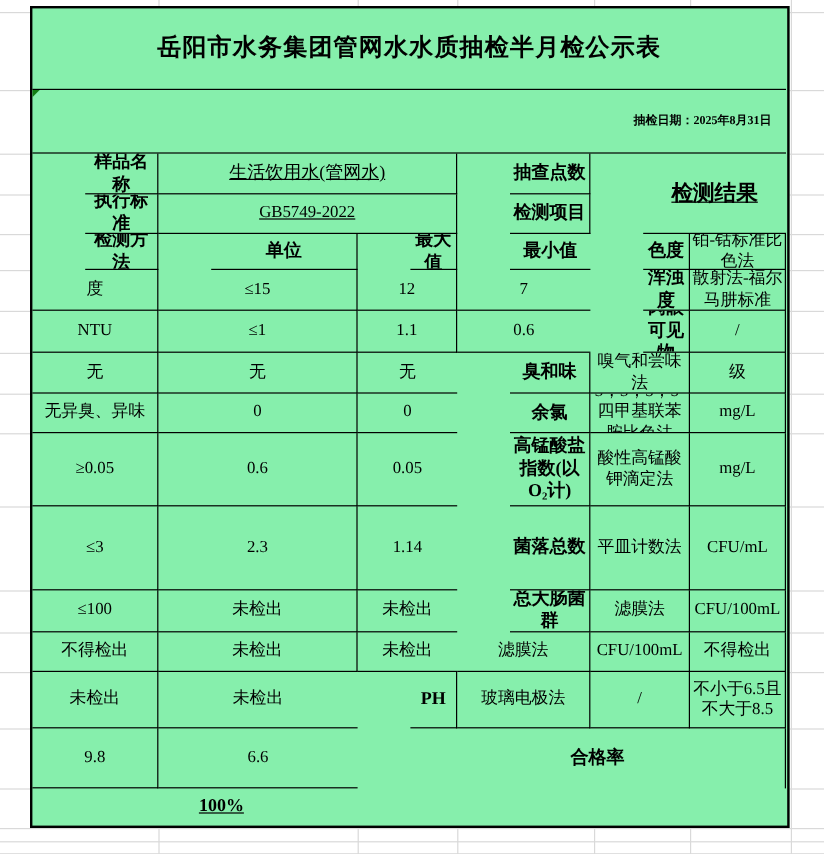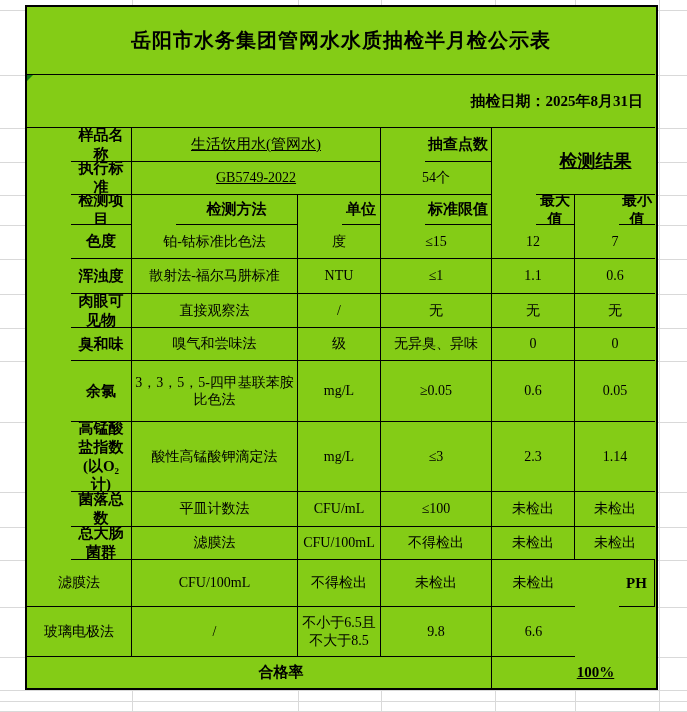--- a/index.html
+++ b/index.html
@@ -9,39 +9,39 @@
     font-family:"Liberation Serif","DejaVu Serif",serif;color:#000;
   }
   
   #grid-layer{position:absolute;inset:0;}
   .gl-h{position:absolute;left:0;width:687px;height:1px;background:#d9d9d9;}
   .gl-v{position:absolute;top:0;height:712px;width:1px;background:#d9d9d9;}
 
   
   .sheet-table{
     position:absolute;left:25px;top:5px;width:633px;height:685px;
-    background:#84cc16;border:2px solid #000;box-sizing:border-box;
+    background:#86efac;border:2px solid #000;box-sizing:border-box;
     display:grid;
     grid-template-columns:105px 166px 83px 111px 83px 80px;
     grid-template-rows:68px 53px 34px 33px 30px 34px 35px 34px 33px 61px 70px 35px 33px 47px 50px 31px;
   }
   .cell{
     box-sizing:border-box;border-right:1px solid #000;border-bottom:1px solid #000;
     display:flex;align-items:center;justify-content:center;text-align:center;
     font-size:14px;line-height:1.25;padding:1px 2px;overflow:hidden;
   }
   .lastcol{border-right:none;}
   .lastrow{border-bottom:none;}
   .b{font-weight:bold;margin-left:44px;}
   .span2{grid-column:span 2;text-decoration:underline;}
   .span4{grid-column:span 4;}
   .span6{grid-column:span 6;}
   .rowspan2{grid-row:span 2;}
   .title-cell{font-size:20px;font-weight:bold;letter-spacing:1px;}
-  .date-cell{justify-content:flex-end;padding-right:12px;font-size:15px;font-weight:bold;position:relative;text-align:center;}
+  .date-cell{justify-content:flex-end;padding-right:12px;font-size:10px;font-weight:bold;position:relative;text-align:center;}
   .label15{font-size:15px;}
   .result-cell{font-size:18px;text-align:right;}
   .err-tri{
     position:absolute;left:0;top:0;width:0;height:0;
     border-top:6px solid #127d12;border-right:6px solid transparent;
   }
 </style>
 </head>
 <body>
 
@@ -84,45 +84,42 @@
       <span>抽检日期：2025年8月31日</span>
     </div>
 
     <div class="cell b label15">样品名称</div>
     <div class="cell span2 label15">生活饮用水(管网水)</div>
     <div class="cell b label15">抽查点数</div>
     <div class="cell span2 rowspan2 b result-cell lastcol">检测结果</div>
 
     <div class="cell b label15">执行标准</div>
     <div class="cell span2">GB5749-2022</div>
-    <div class="cell">54个</div>
 
     <div class="cell b label15">检测项目</div>
     <div class="cell b label15">检测方法</div>
     <div class="cell b label15">单位</div>
-    <div class="cell b label15">标准限值</div>
     <div class="cell b label15">最大值</div>
     <div class="cell b label15 lastcol">最小值</div>
 
     <div class="cell b label15">色度</div>
     <div class="cell">铂-钴标准比色法</div>
     <div class="cell">度</div>
     <div class="cell">≤15</div>
     <div class="cell">12</div>
     <div class="cell lastcol">7</div>
 
     <div class="cell b label15">浑浊度</div>
     <div class="cell">散射法-福尔马肼标准</div>
     <div class="cell">NTU</div>
     <div class="cell">≤1</div>
     <div class="cell">1.1</div>
     <div class="cell lastcol">0.6</div>
 
     <div class="cell b label15">肉眼可见物</div>
-    <div class="cell">直接观察法</div>
     <div class="cell">/</div>
     <div class="cell">无</div>
     <div class="cell">无</div>
     <div class="cell lastcol">无</div>
 
     <div class="cell b label15">臭和味</div>
     <div class="cell">嗅气和尝味法</div>
     <div class="cell">级</div>
     <div class="cell">无异臭、异味</div>
     <div class="cell">0</div>

